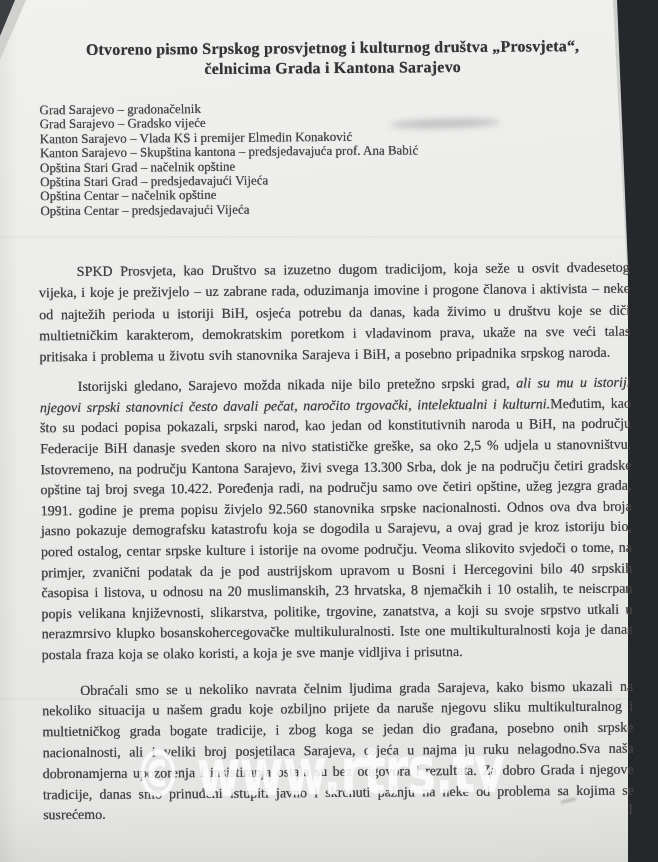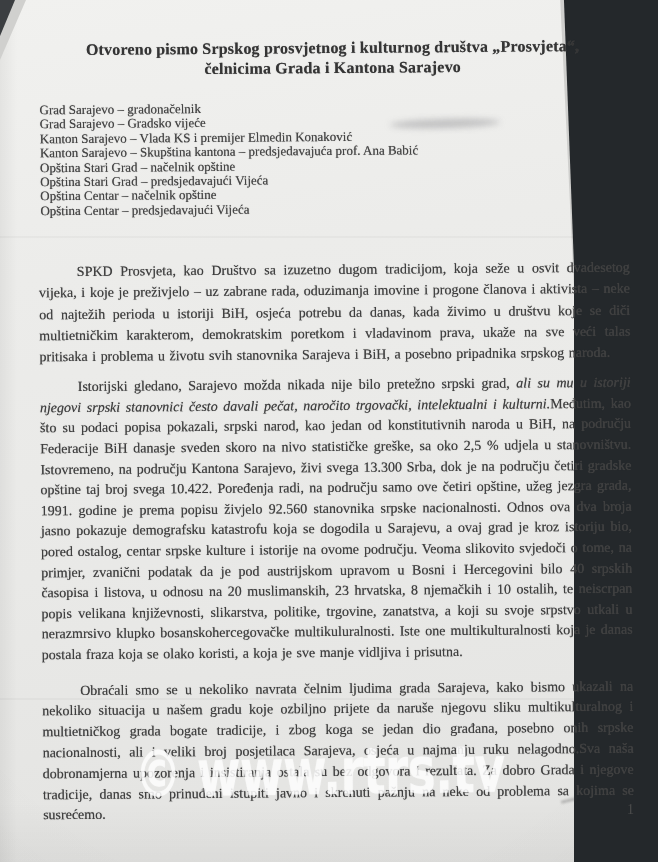--- a/index.html
+++ b/index.html
@@ -3,21 +3,21 @@
 <meta charset="utf-8">
 <style>
   html, body {
     margin: 0; padding: 0;
     width: 658px; height: 862px;
     background: #24282b;
     overflow: hidden;
   }
   .photo {
     position: relative;
-    width: 574px; height: 862px;
+    width: 628px; height: 862px;
     background: #24282b;
   }
   .paper {
     position: absolute; inset: 0;
     background: linear-gradient(172deg, #f1f1ef 0%, #ECECea 30%, #e9e9e7 62%, #e3e3e1 100%);
   }
   .paper-vignette {
     position: absolute; inset: 0;
     background:
       radial-gradient(130% 105% at 52% 42%, rgba(0,0,0,0) 58%, rgba(0,0,0,0.045) 100%),

